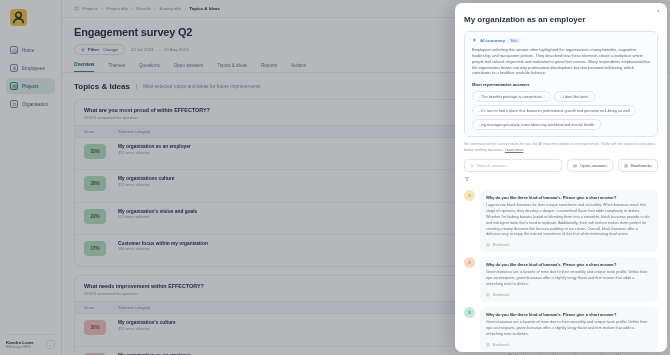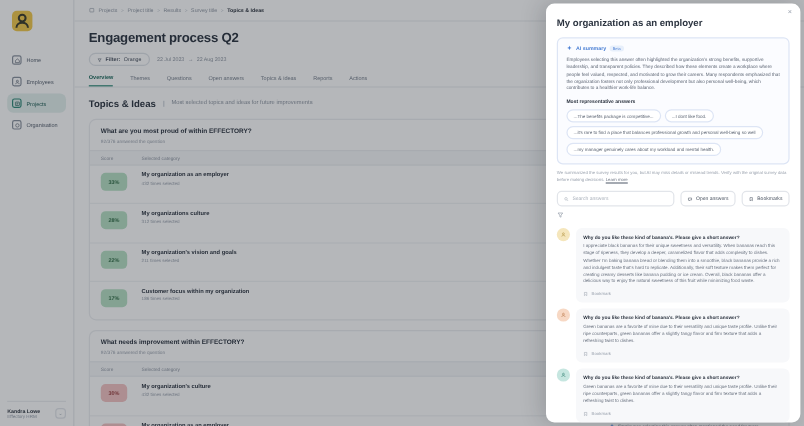--- a/index.html
+++ b/index.html
@@ -311,21 +311,21 @@
       <span class="bc-item">Project title</span>
       <span class="bc-sep">&gt;</span>
       <span class="bc-item">Results</span>
       <span class="bc-sep">&gt;</span>
       <span class="bc-item">Survey title</span>
       <span class="bc-sep">&gt;</span>
       <span class="bc-item current">Topics &amp; Ideas</span>
     </div>
 
     <div class="page-head">
-      <div class="page-title">Engagement process Q2</div>
+      <div class="page-title">Engagement survey Q2</div>
       <div class="filter-row">
         <div class="filter-chip">
           <span class="funnel">
             <svg viewBox="0 0 12 12" fill="none" stroke="#5b6472" stroke-width="1.3">
                 <path d="M2 3h8L7 6.5V10L5 9V6.5z"></path>
               </svg>
           </span>
           <span class="fc-label">Filter:</span>
           <span>Orange</span>
         </div>

